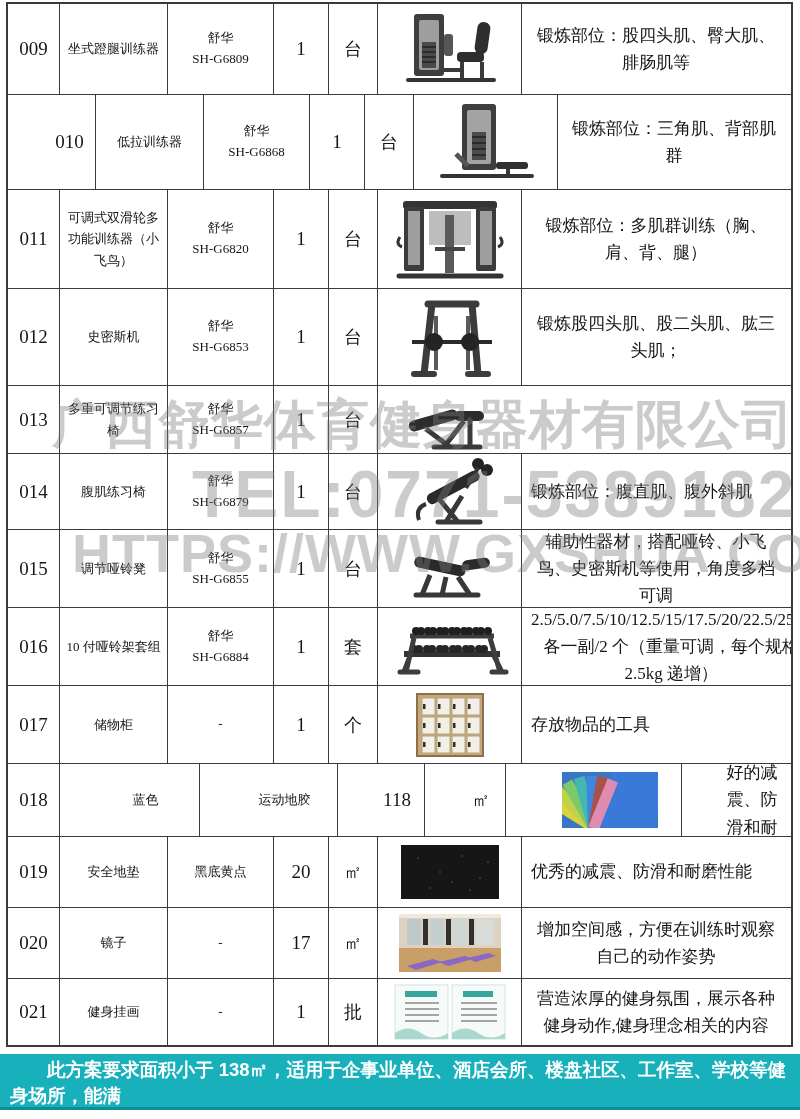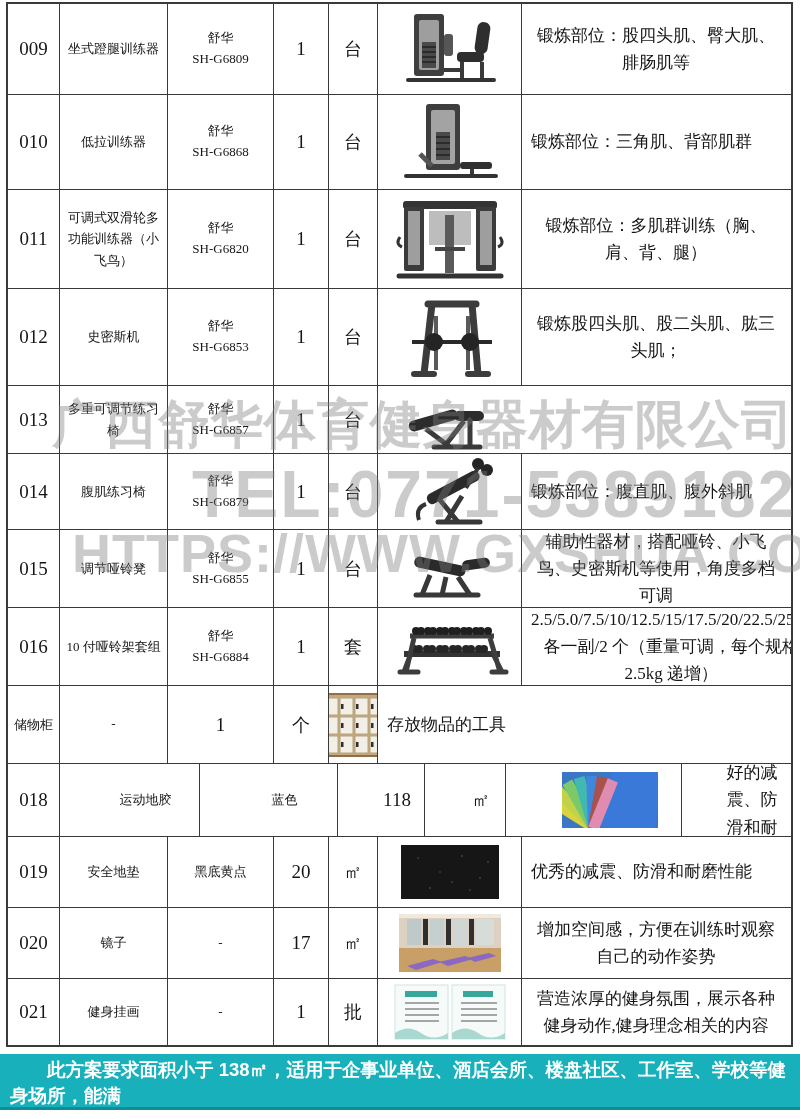--- a/index.html
+++ b/index.html
@@ -77,21 +77,21 @@
               <path d="M68 52 v16 M88 52 v16 M50 60 h20" stroke="#3a3a3a" stroke-width="4"></path>
               <path d="M14 70 h86" stroke="#333" stroke-width="4" stroke-linecap="round"></path>
             </svg>
           </span>
         </div>
       <div class="cell c-desc">
           <span>锻炼部位：股四头肌、臀大肌、腓肠肌等</span>
         </div>
     </div>
 
-    <div class="row" style="height: 94px;">
+    <div class="row" style="height: 94px; padding-left: 36px;">
       <div class="cell c-id">
           <span>010</span>
         </div>
       <div class="cell c-name">
           <span>低拉训练器</span>
         </div>
       <div class="cell c-brand">
         <div>
           <div>舒华</div>
           <div>SH-G6868</div>
@@ -363,20 +363,23 @@
               <path d="M10 56 h18 M102 56 h14" stroke="#3d3d3d" stroke-width="5" stroke-linecap="round"></path>
             </svg>
           </span>
         </div>
       <div class="cell c-desc">
           <span>2.5/5.0/7.5/10/12.5/15/17.5/20/22.5/25kg 各一副/2 个（重量可调，每个规格 2.5kg 递增）</span>
         </div>
     </div>
 
     <div class="row" style="height: 77px;">
+      <div class="cell c-id">
+          <span>017</span>
+        </div>
       <div class="cell c-name">
           <span>储物柜</span>
         </div>
       <div class="cell c-brand">
         <div>
           <div>-</div>
           <div></div>
         </div>
       </div>
       <div class="cell c-qty">
@@ -422,29 +425,29 @@
         </div>
       <div class="cell c-desc">
           <span>存放物品的工具</span>
         </div>
     </div>
 
     <div class="row" style="height: 72px; gap: 32px;">
       <div class="cell c-id">
           <span>018</span>
         </div>
-      <div class="cell c-name">
-          <span>运动地胶</span>
-        </div>
       <div class="cell c-brand">
         <div>
           <div>蓝色</div>
           <div></div>
         </div>
       </div>
+      <div class="cell c-name">
+          <span>运动地胶</span>
+        </div>
       <div class="cell c-qty">
           <span>118</span>
         </div>
       <div class="cell c-unit">
           <span>㎡</span>
         </div>
       <div class="cell c-img">
           <span class="img-holder">
             <svg width="96" height="56" viewBox="0 0 96 56">
               <rect width="96" height="56" fill="#3b76c4"></rect>

